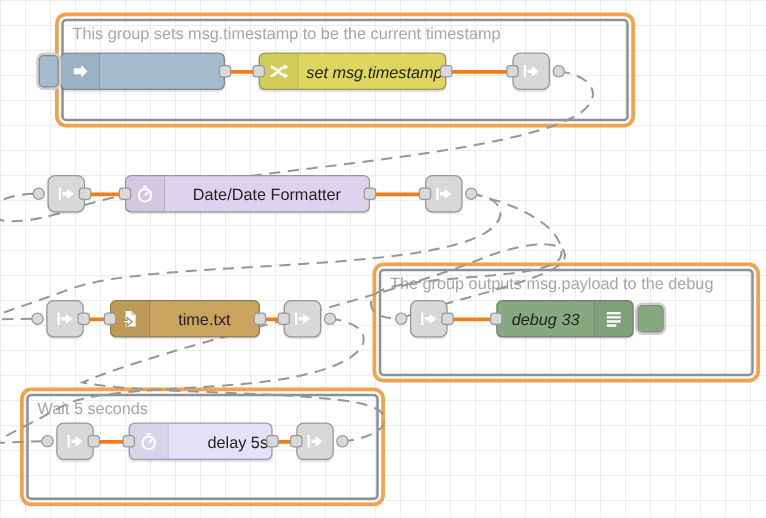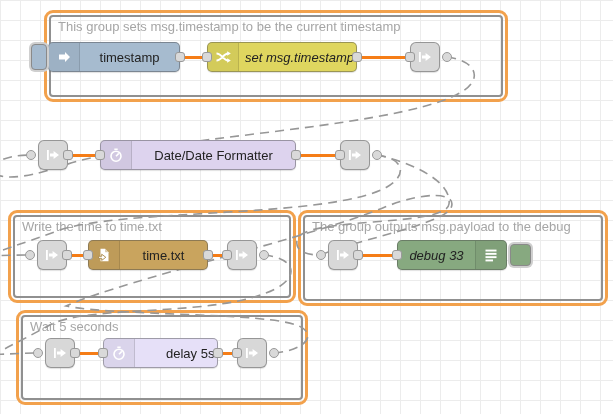--- a/index.html
+++ b/index.html
@@ -46,23 +46,20 @@
     position:absolute;border:1px solid #8a8a8a;border-radius:4px;box-sizing:border-box;
     box-shadow:0 0 0 2px #cfcfcf;z-index:4;
   }
 </style>
 </head>
 <body>
 
 <div id="canvas">
     <div class="group" style="left: 13px; top: 15px; width: 450px; height: 78px; margin-left: 36px;">
       <span class="group-label">This group sets msg.timestamp to be the current timestamp</span>
-    </div>
-    <div class="group" style="left: 13px; top: 215px; width: 274px; height: 79px;">
-      <span class="group-label">Write the time to time.txt</span>
     </div>
     <div class="group" style="left: 303px; top: 215px; width: 296px; height: 82px;">
       <span class="group-label">The group outputs msg.payload to the debug</span>
     </div>
     <div class="group" style="left: 21px; top: 315px; width: 278px; height: 81px;">
       <span class="group-label">Wait 5 seconds</span>
     </div>
     <svg width="613" height="414" class="links-svg">
       <path d="M447,57 C479,61 484,82 456,95 C385,130 140,138 62,166 C-24,196 -26,155 31,155" fill="none" stroke="#979797" stroke-width="1.6" stroke-dasharray="9 6"></path>
       <path d="M377,155 C404,158 408,175 387,187 C330,219 118,208 57,231 C-26,261 -22,255 30,255" fill="none" stroke="#979797" stroke-width="1.6" stroke-dasharray="9 6"></path>
@@ -78,21 +75,20 @@
     <div class="wire" style="left: 208px; top: 253.5px; width: 19px;"></div>
     <div class="wire" style="left: 358px; top: 253.5px; width: 39px;"></div>
     <div class="wire" style="left: 75px; top: 351.5px; width: 28px;"></div>
     <div class="wire" style="left: 218px; top: 351.5px; width: 19px;"></div>
     <div class="node" style="left: 48px; top: 42px; width: 132px; background: rgb(166, 187, 207);">
       <span class="node-icon icon-left">
         <svg width="16" height="16" viewBox="0 0 16 16">
           <path d="M3 5.6h6V2.9L14 8l-5 5.1V10.4H3z" fill="#fff"></path>
         </svg>
       </span>
-      <span class="node-label">timestamp</span>
     </div>
     <div class="port" style="left: 175px; top: 52px;"></div>
     <div class="side-button" style="left: 31px; top: 44px; width: 16px; height: 26px; background: rgb(166, 187, 207);"></div>
     <div class="node" style="left: 207px; top: 42px; width: 150px; background: rgb(223, 214, 95); font-style: italic;">
       <span class="node-icon icon-left">
         <svg width="16" height="16" viewBox="0 0 16 16">
           <path d="M1.5 4.5 C6.5 4.5 8.5 11.5 13 11.5 M1.5 11.5 C6.5 11.5 8.5 4.5 13 4.5" stroke="#fff" stroke-width="2" fill="none"></path>
           <path d="M12.2 2.3l3.6 2.2-3.6 2.2z" fill="#fff"></path>
           <path d="M12.2 9.3l3.6 2.2-3.6 2.2z" fill="#fff"></path>
         </svg>

